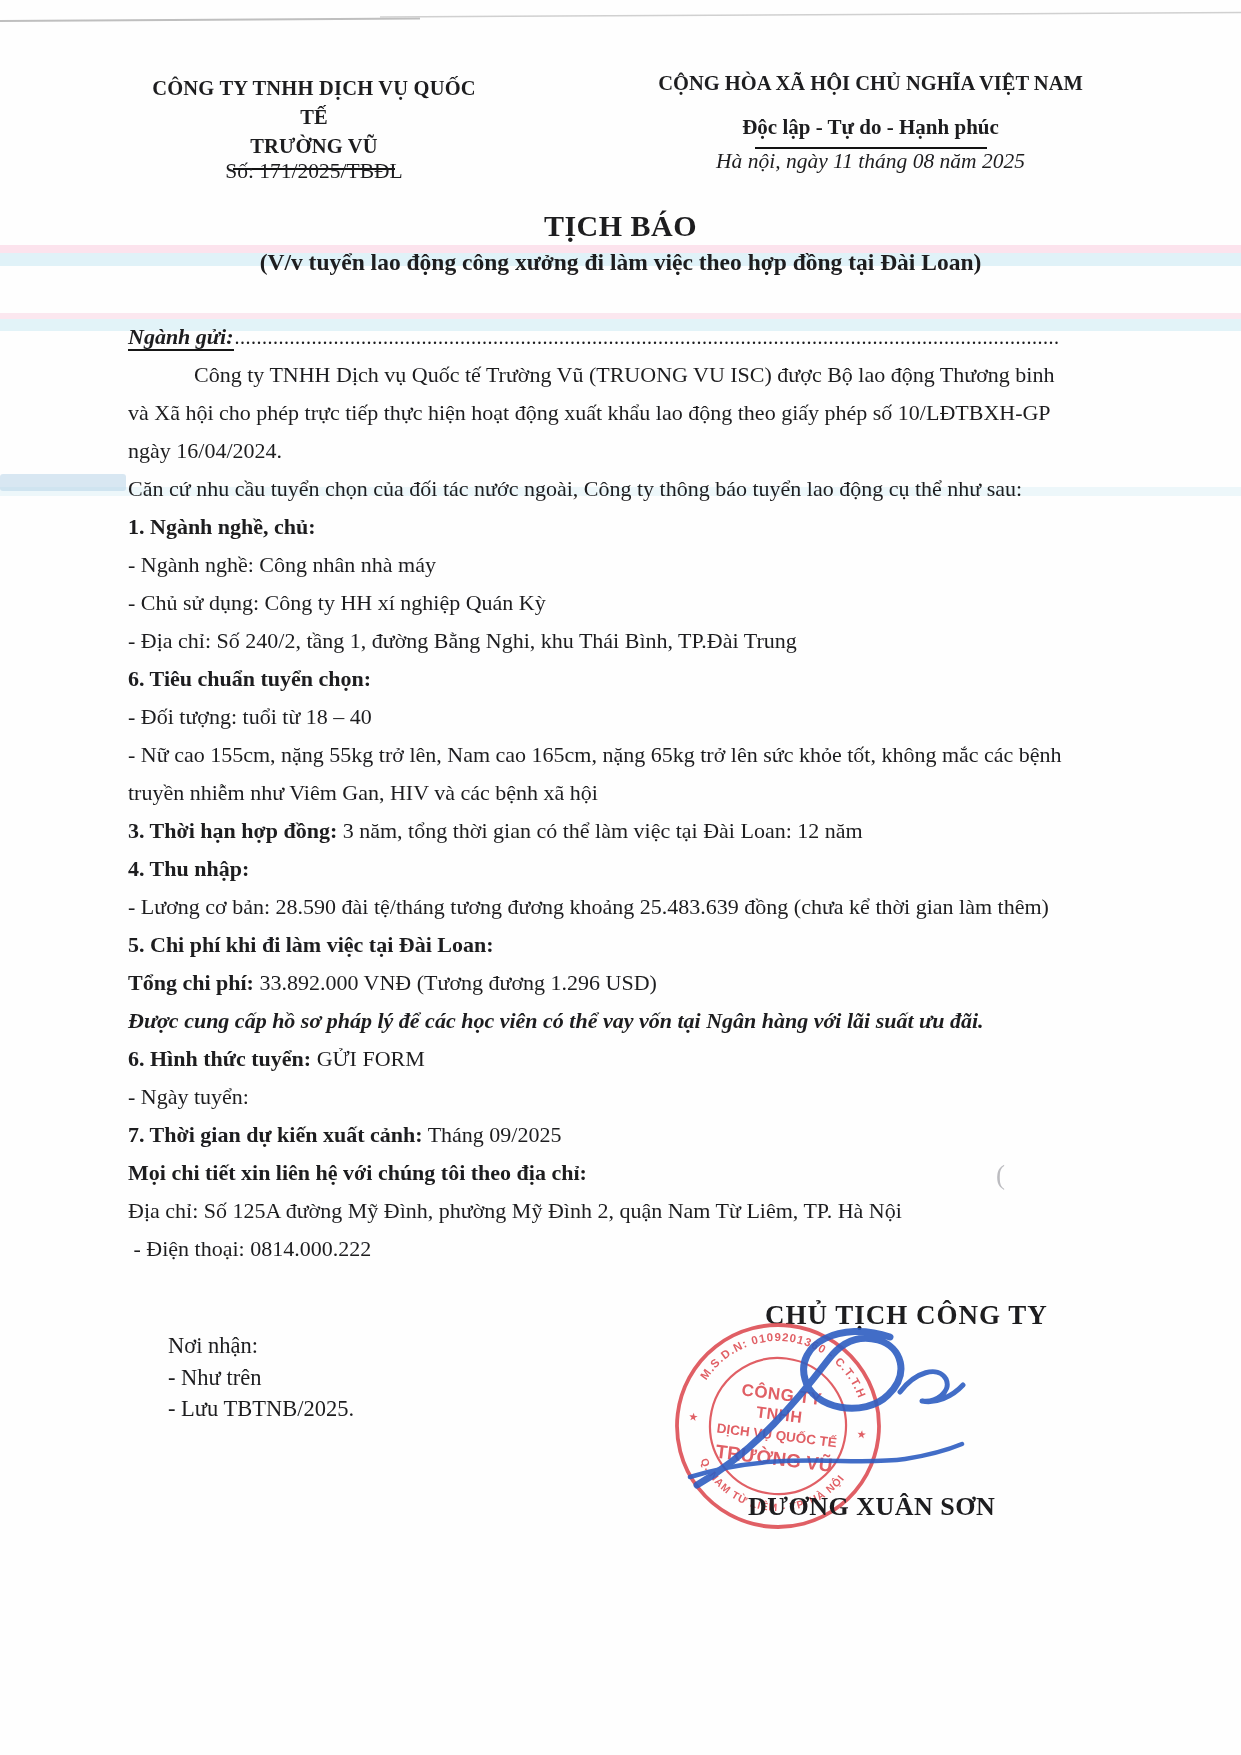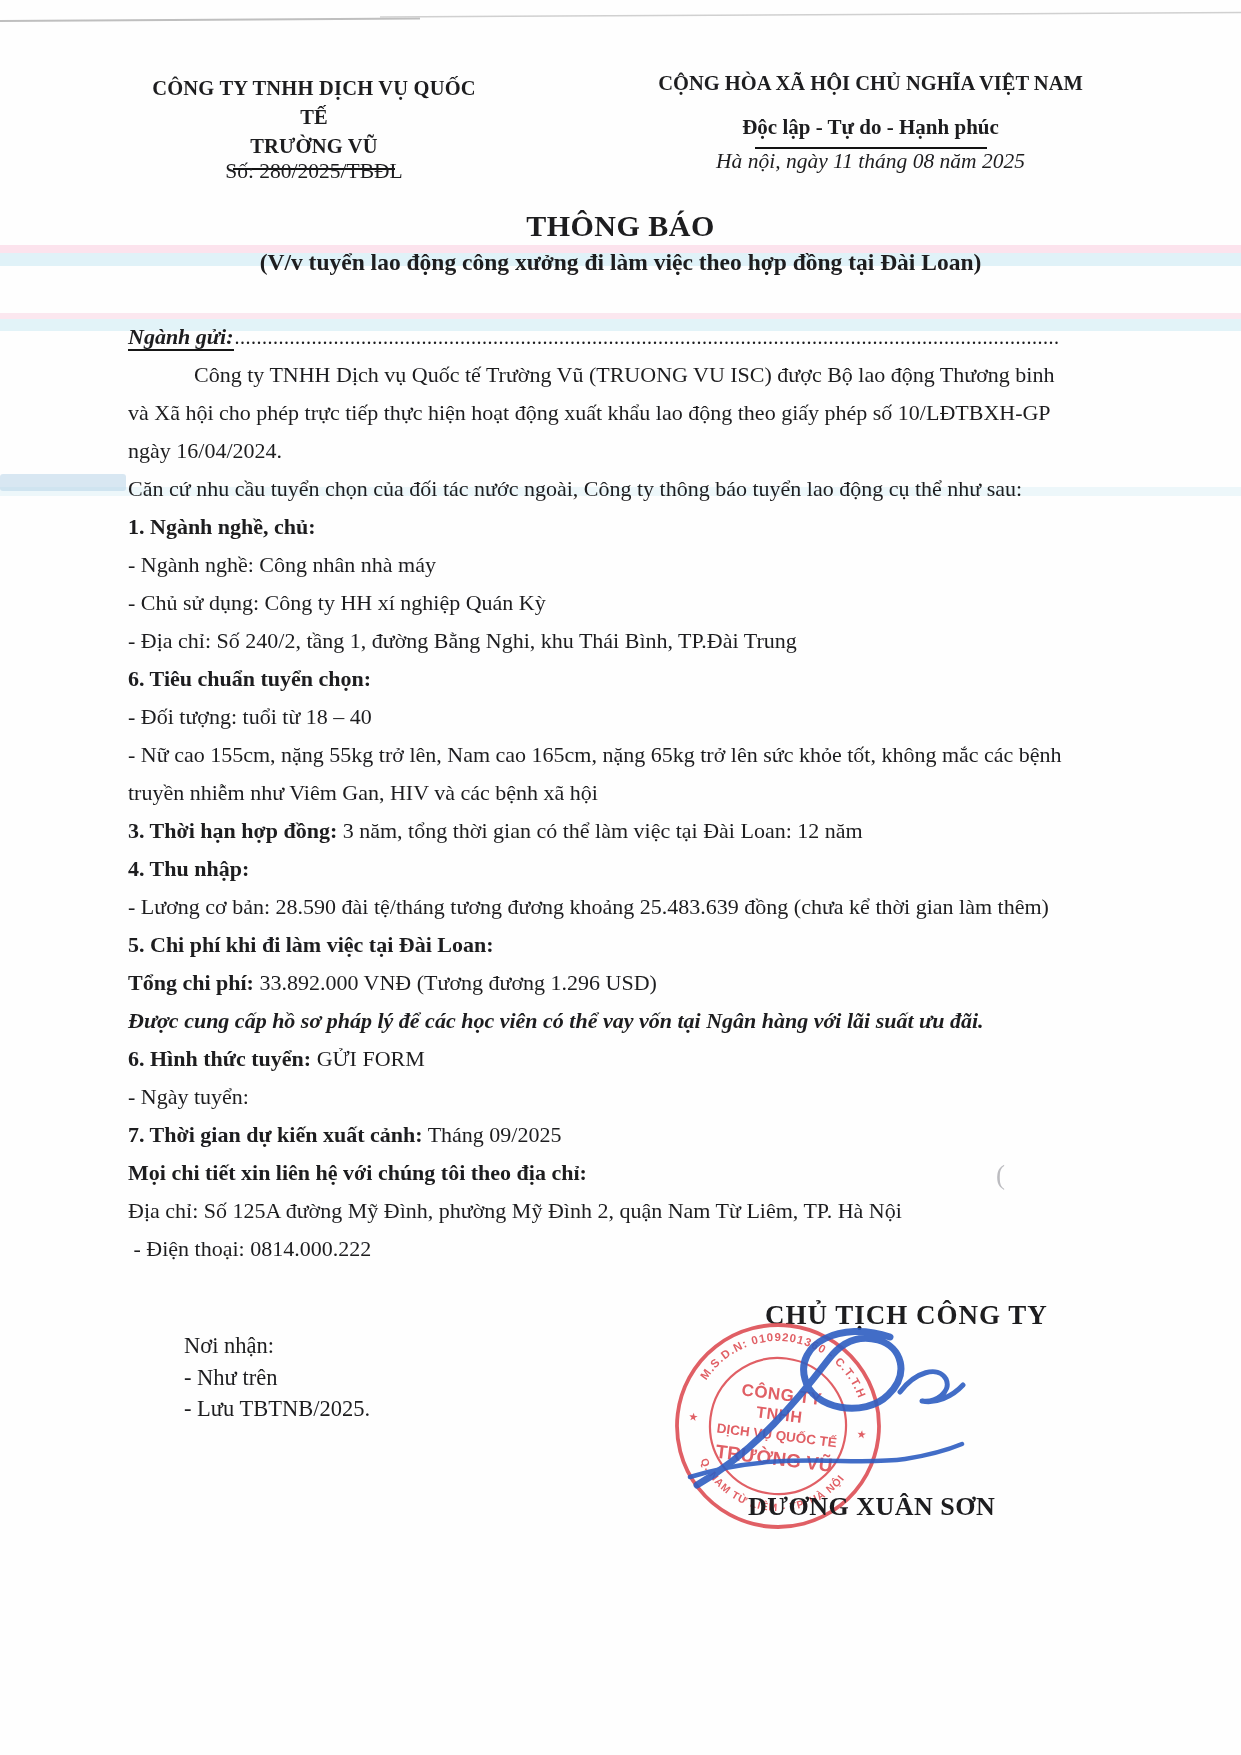--- a/index.html
+++ b/index.html
@@ -34,21 +34,21 @@
   .body{position:absolute;left:128px;top:318px;width:985px;}
   .ln{height:38px;line-height:38px;font-size:22px;white-space:pre;}
   .ln .b{font-weight:bold;}
   .ln .bi{font-weight:bold;font-style:italic;}
   .ln.indent{text-indent:66px;}
   .salut{font-weight:bold;font-style:italic;border-bottom:2px solid #161616;padding-right:1px;}
   .dots{letter-spacing:.5px;font-size:20px;}
   
   .sign-title{position:absolute;left:765px;top:1300px;font-weight:bold;font-size:27px;letter-spacing:1px;}
   .signer{position:absolute;left:748px;top:1492px;font-weight:bold;font-size:26px;letter-spacing:.5px;}
-  .recipients{position:absolute;left:184px;top:1330px;font-size:22.5px;line-height:31.5px;}
+  .recipients{position:absolute;left:168px;top:1330px;font-size:22.5px;line-height:31.5px;}
   .stamp-svg{position:absolute;left:668px;top:1316px;}
   .sig-svg{position:absolute;left:660px;top:1322px;}
 </style>
 </head>
 <body>
 
 <div id="page">
 
   <svg class="scanline" width="1241" height="30">
     <line x1="0" y1="21" x2="420" y2="18.5" stroke="#bfbfbf" stroke-width="2"></line>
@@ -60,30 +60,30 @@
   <div class="band c2"></div>
   <div class="band c3"></div>
   <div class="smudge"></div>
   <div class="paren">(</div>
 
   <div class="h-left">
     <div class="l1">CÔNG TY TNHH DỊCH VỤ QUỐC TẾ</div>
     <div class="l2">TRƯỜNG VŨ</div>
     <div class="rule"></div>
   </div>
-  <div class="h-num">Số: 280/2025/TBĐL</div>
+  <div class="h-num">Số: 171/2025/TBĐL</div>
 
   <div class="h-right">
     <div class="l1">CỘNG HÒA XÃ HỘI CHỦ NGHĨA VIỆT NAM</div>
     <div class="l2">Độc lập - Tự do - Hạnh phúc</div>
     <div class="rule"></div>
     <div class="date">Hà nội, ngày 11 tháng 08 năm 2025</div>
   </div>
 
-  <div class="title">THÔNG BÁO</div>
+  <div class="title">TỊCH BÁO</div>
   <div class="subtitle">(V/v tuyển lao động công xưởng đi làm việc theo hợp đồng tại Đài Loan)</div>
 
   <div class="body">
     <div class="ln"><span class="salut">Ngành gửi:</span><span class="dots">......................................................................................................................................................</span></div>
     <div class="ln indent"><span>Công ty TNHH Dịch vụ Quốc tế Trường Vũ (TRUONG VU ISC) được Bộ lao động Thương binh</span></div>
     <div class="ln"><span>và Xã hội cho phép trực tiếp thực hiện hoạt động xuất khẩu lao động theo giấy phép số 10/LĐTBXH-GP</span></div>
     <div class="ln"><span>ngày 16/04/2024.</span></div>
     <div class="ln"><span>Căn cứ nhu cầu tuyển chọn của đối tác nước ngoài, Công ty thông báo tuyển lao động cụ thể như sau:</span></div>
     <div class="ln"><span class="b">1. Ngành nghề, chủ:</span></div>
     <div class="ln"><span>- Ngành nghề: Công nhân nhà máy</span></div>

